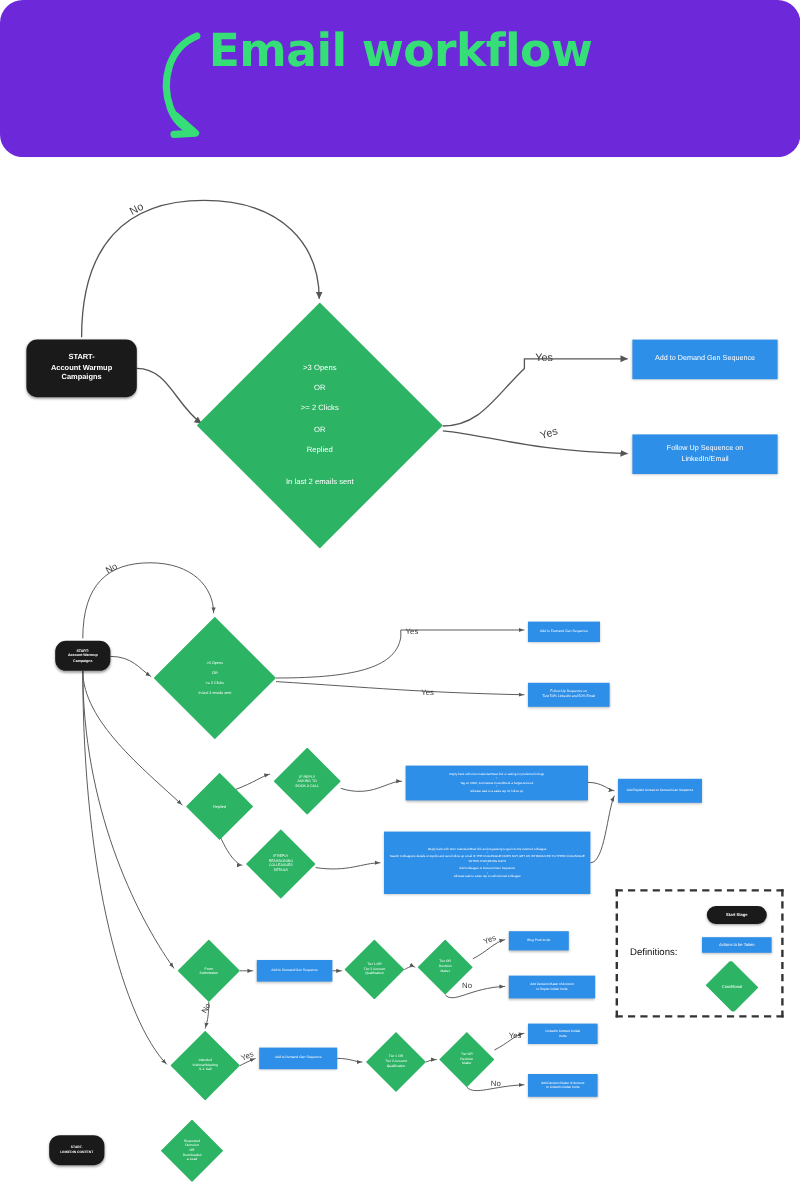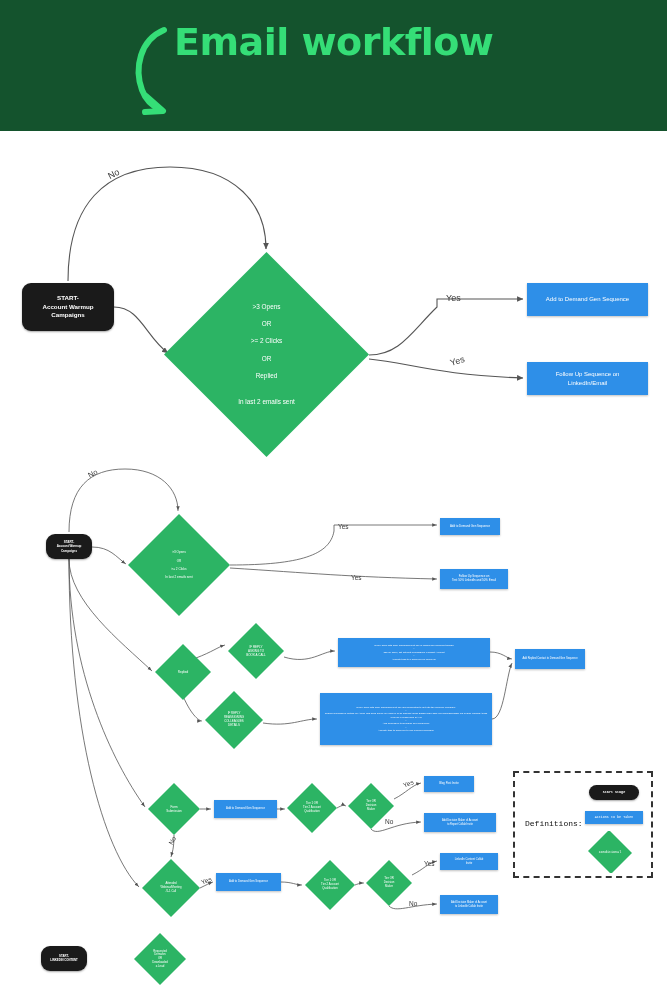--- a/index.html
+++ b/index.html
@@ -15,22 +15,23 @@
     overflow: hidden;
     background: #ffffff;
   }
 
   
   #header {
     position: absolute;
     left: 0; top: 0;
     width: 667px;
     height: 131px;
-    background: #14532d;
+    background: #6d28d9;
     overflow: hidden;
+    border-radius: 19px;
   }
   #header-title {
     position: absolute;
     left: 174px;
     top: 20px;
     font-size: 38px;
     font-weight: bold;
     letter-spacing: -0.5px;
     color: #35DE77;
     white-space: nowrap;
@@ -284,21 +285,21 @@
         <div class="edge-label" style="left: 338px; top: 392px; font-size: 6.5px;">Yes</div>
         <div class="edge-label" style="left: 351px; top: 443px; font-size: 6.5px;">Yes</div>
         <div class="edge-label" style="left: 168px; top: 706px; font-size: 6.5px; transform: rotate(-60deg);">No</div>
         <div class="edge-label" style="left: 403px; top: 649px; font-size: 6.5px; transform: rotate(-22deg);">Yes</div>
         <div class="edge-label" style="left: 385px; top: 687px; font-size: 6.5px;">No</div>
         <div class="edge-label" style="left: 201px; top: 746px; font-size: 6.5px; transform: rotate(-22deg);">Yes</div>
         <div class="edge-label" style="left: 424px; top: 729px; font-size: 6.5px;">Yes</div>
         <div class="edge-label" style="left: 409px; top: 769px; font-size: 6.5px;">No</div>
       </div>
 
-    <div id="legend" style="left: 513px; top: 640px; width: 140px; height: 107px; font-family: Liberation Mono, monospace;">
+    <div id="legend" style="left: 513px; top: 610px; width: 140px; height: 107px;">
       <div id="legend-title" style="left: 10px; top: 46px; font-size: 8px;">Definitions:</div>
       <div id="legend-items">
           <div class="node n-start" style="left: 74px; top: 12px; width: 50px; height: 15px; font-size: 3.4px;"><span>Start Stage</span></div>
           <div class="node n-action" style="left: 70px; top: 38px; width: 58px; height: 13px; font-size: 3.4px;"><span>Actions to be Taken</span></div>
           <div class="node n-cond" style="left: 72px; top: 58px; width: 46px; height: 42px; font-size: 3.4px;"><div class="diamond-fill"></div><div class="diamond-label">Conditional</div></div>
         </div>
     </div>
 
   </div>
 </div>

